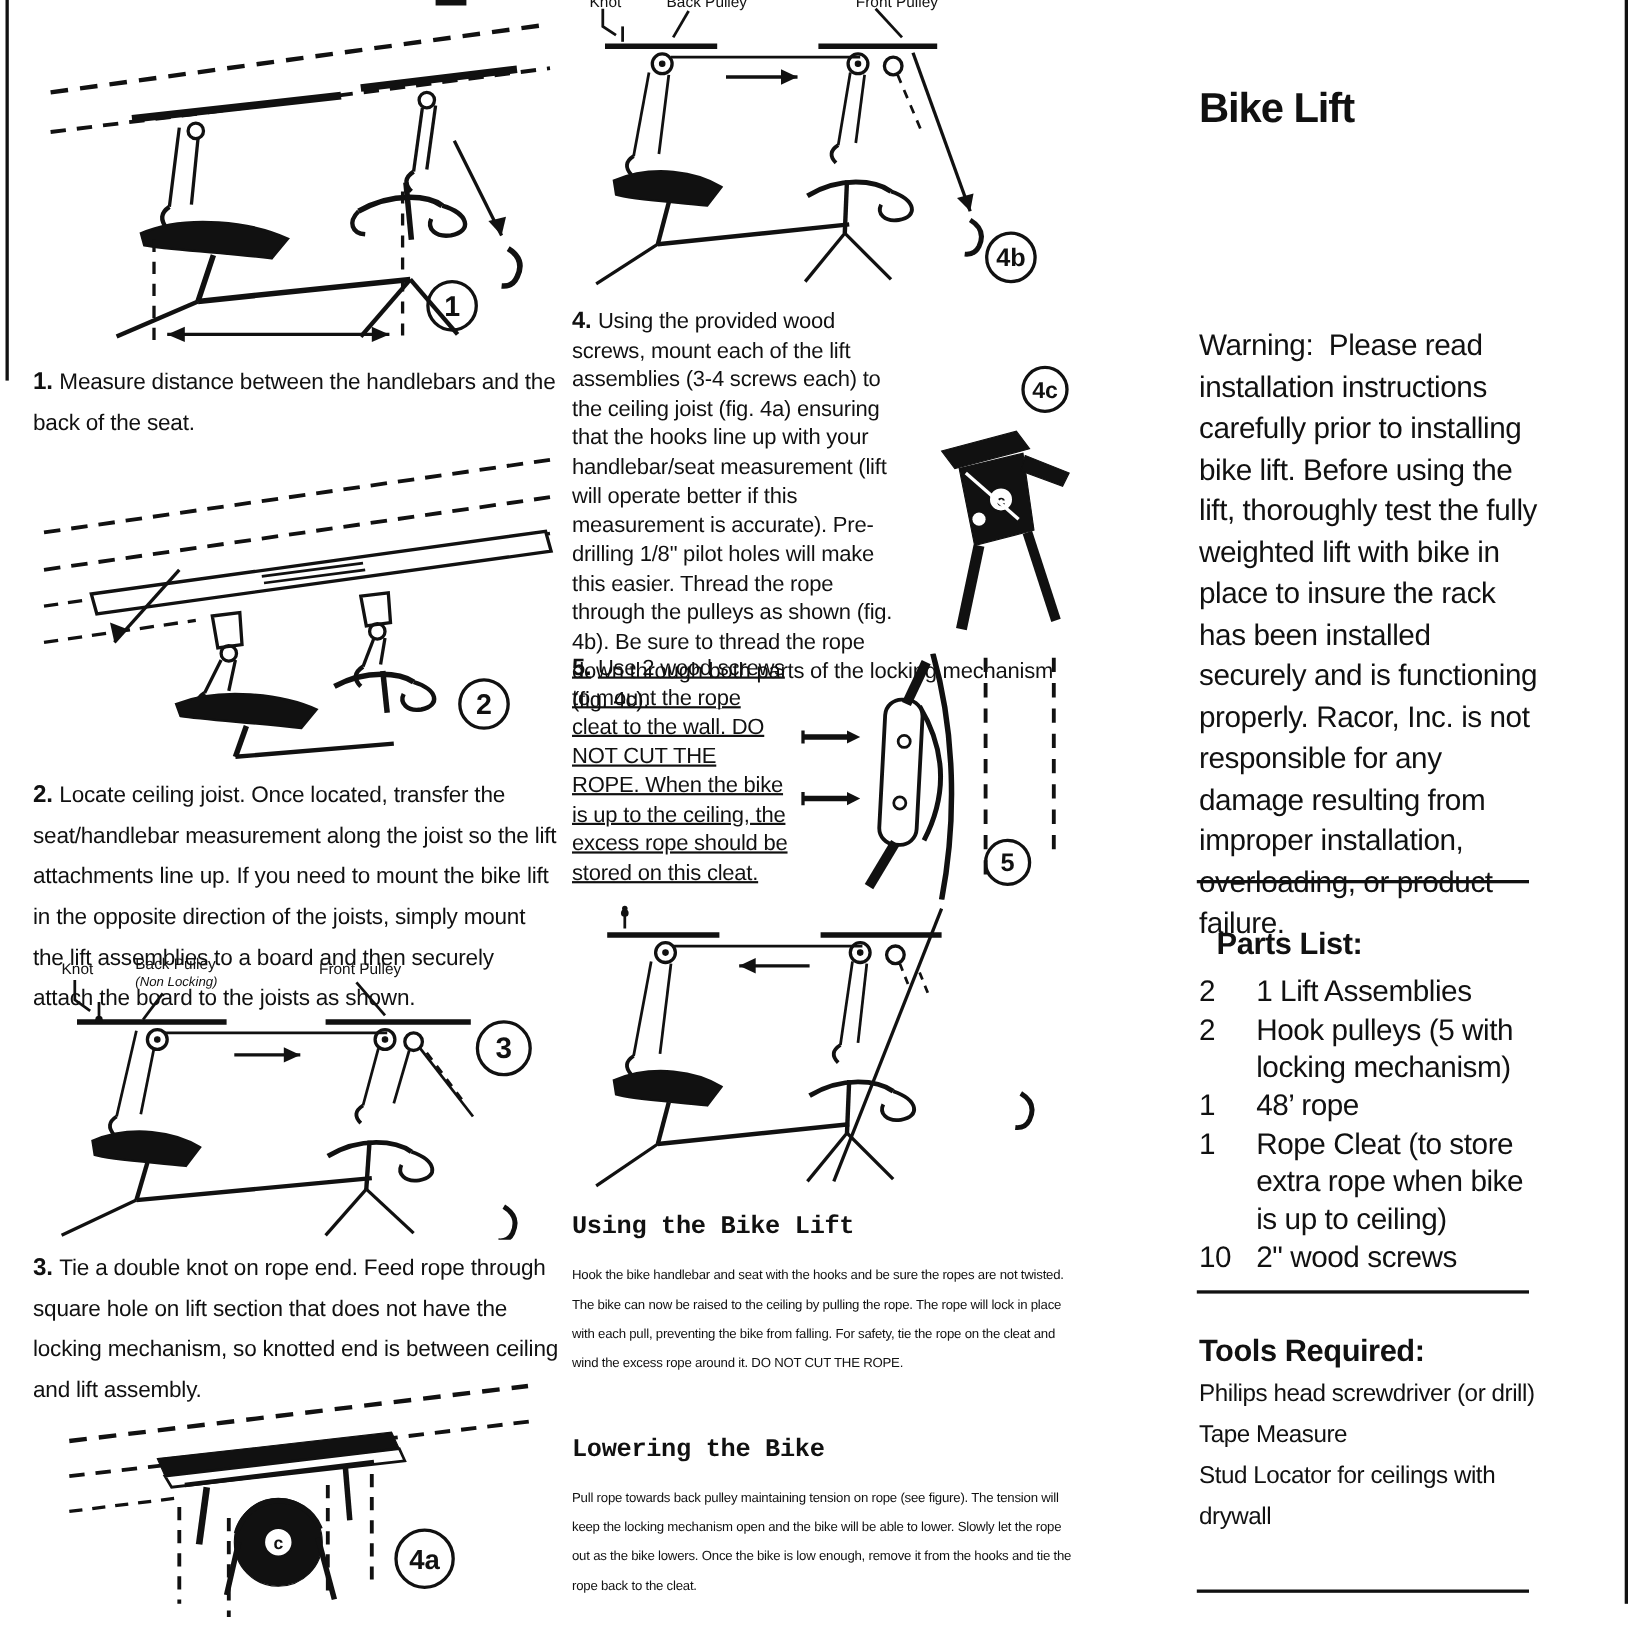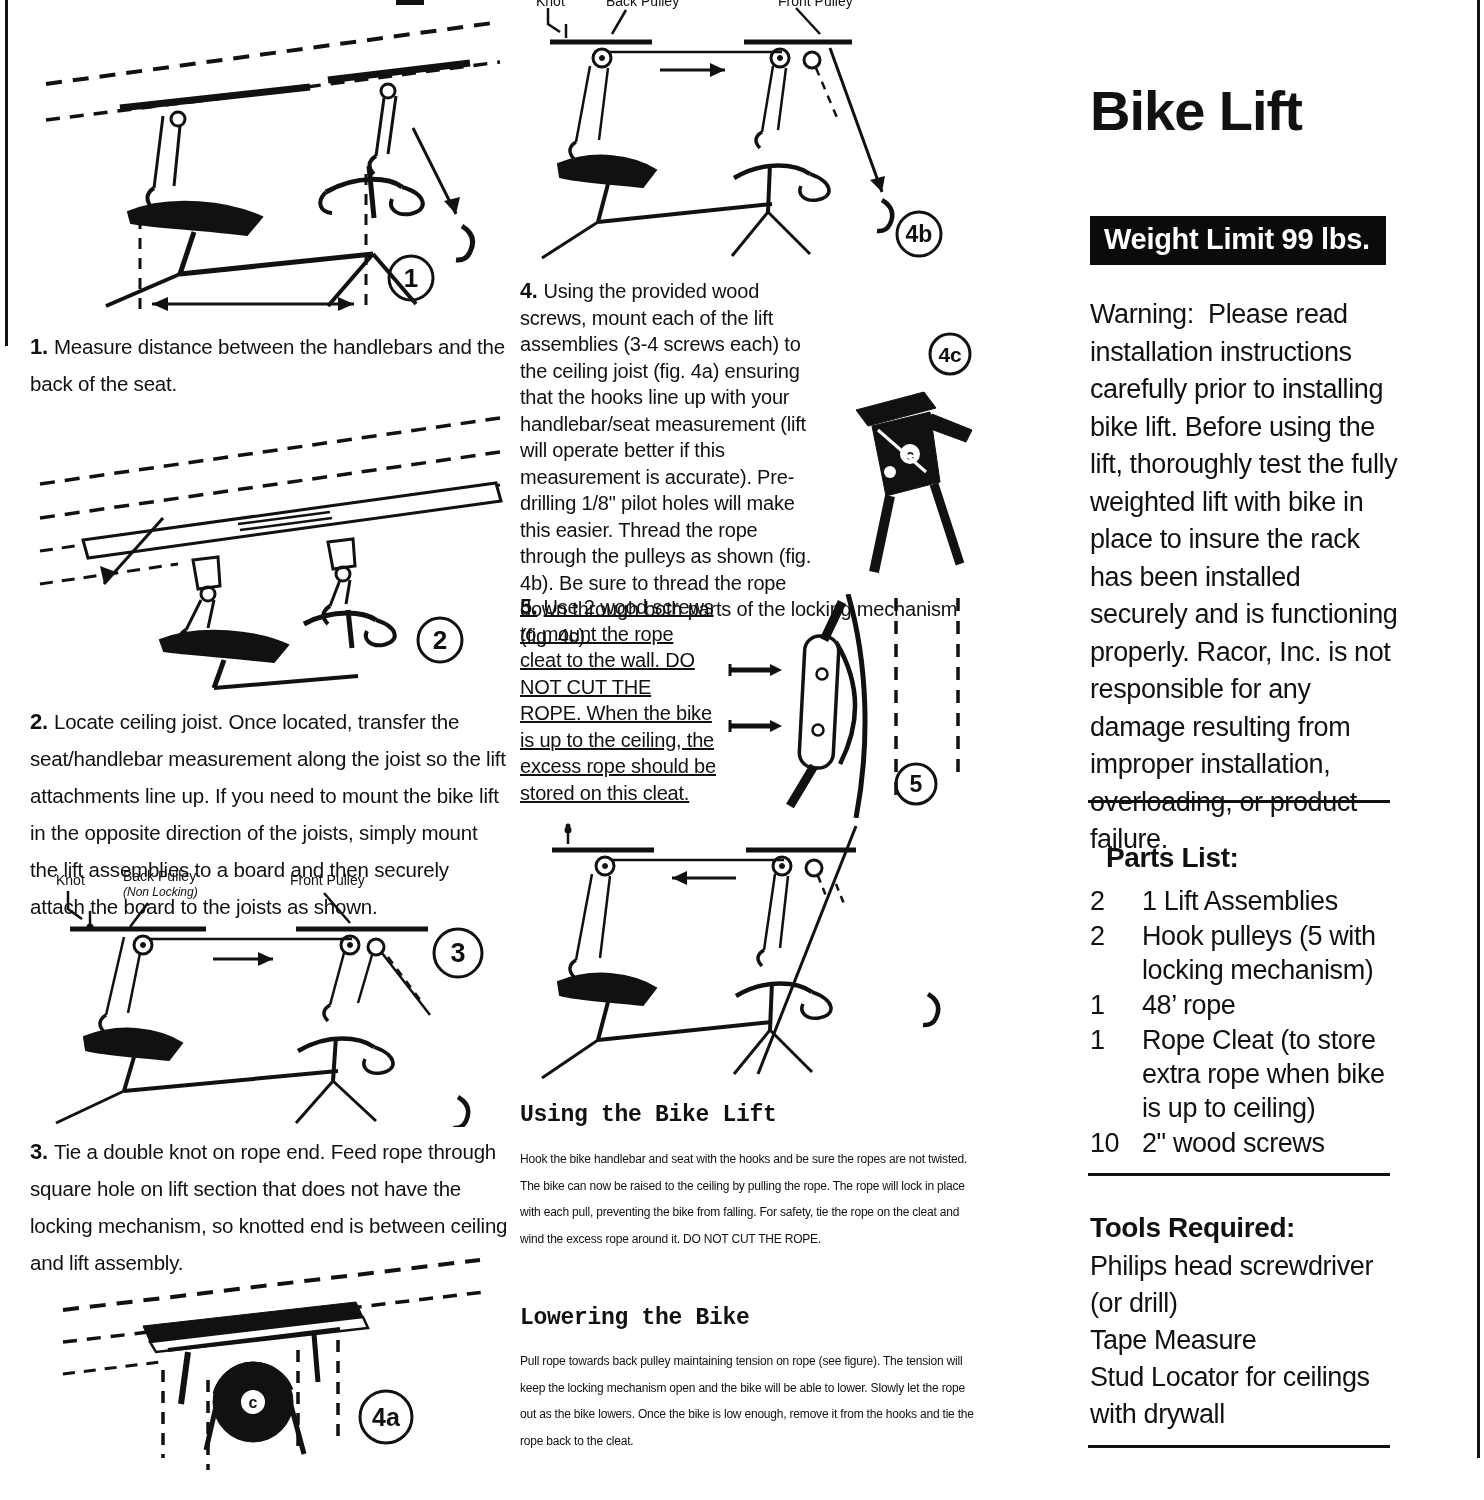--- a/index.html
+++ b/index.html
@@ -16,31 +16,31 @@
   .col-mid{left:520px;top:0;width:462px;height:1500px;}
   .col-right{left:1090px;top:0;width:302px;height:1500px;}
 
   
   .step{font-size:20.5px;line-height:37px;letter-spacing:-0.2px;}
   .step b{font-size:22px;margin-right:6px;}
   .step-mid{font-size:20px;line-height:26.5px;letter-spacing:-0.2px;}
   .step-mid b{font-size:21.5px;margin-right:6px;}
 
   
-  .title{font-size:56px;font-weight:bold;letter-spacing:-1px;}
+  .title{font-size:38px;font-weight:bold;letter-spacing:-1px;}
   .banner{background:#0b0b0b;color:#fff;font-weight:bold;font-size:29px;
           padding:7px 16px 9px 14px;display:inline-block;letter-spacing:-0.3px;white-space:nowrap;}
   .warning{font-size:27px;line-height:37.5px;letter-spacing:-0.4px;width:310px;}
   .hr{height:3px;background:#111;width:302px;}
   .subhead{font-size:28px;font-weight:bold;letter-spacing:-0.4px;}
   .plist{font-size:27px;line-height:34px;letter-spacing:-0.4px;}
   .plist .row{display:flex;margin-bottom:1px;}
   .plist .qty{width:52px;flex:0 0 52px;}
   .plist .desc{flex:1;}
-  .tools{font-size:27px;line-height:37px;letter-spacing:-0.4px;width:310px;}
+  .tools{font-size:22px;line-height:37px;letter-spacing:-0.4px;width:310px;}
 
   .sechead{font-size:23px;font-weight:bold;letter-spacing:-0.3px;font-family:Liberation Mono, monospace;}
   .secbody{font-size:12px;line-height:26.5px;letter-spacing:-0.2px;width:455px;}
 
   .caps{white-space:pre-wrap;}
   svg{display:block;}
   svg text{font-family:"Liberation Sans", sans-serif;}
   .figlbl{font-weight:bold;}
   .fig4c-float{float:right;width:140px;height:250px;margin:54px 0 4px 10px;position:relative;}
   .step5-row{display:flex;text-decoration:underline;}
@@ -343,23 +343,20 @@
     <div class="abs secbody" style="left:0;top:1146px">Hook the bike handlebar and seat with the hooks and be sure the ropes are not twisted. The bike can now be raised to the ceiling by pulling the rope. The rope will lock in place with each pull, preventing the bike from falling. For safety, tie the rope on the cleat and wind the excess rope around it. DO NOT CUT THE ROPE.</div>
 
     <div class="abs sechead" style="left:0;top:1305px">Lowering the Bike</div>
     <div class="abs secbody" style="left:0;top:1348px">Pull rope towards back pulley maintaining tension on rope (see figure). The tension will keep the locking mechanism open and the bike will be able to lower. Slowly let the rope out as the bike lowers. Once the bike is low enough, remove it from the hooks and tie the rope back to the cleat.</div>
   </div>
 
   <div class="abs col-right">
 
     <div class="abs title" style="left:0;top:78px">Bike Lift</div>
 
-    <div class="abs" style="left:0;top:216px">
-      <span class="banner">Weight Limit 99 lbs.</span>
-    </div>
 
     <div class="abs warning caps" style="left:0;top:296px">Warning:  Please read installation instructions carefully prior to installing bike lift. Before using the lift, thoroughly test the fully weighted lift with bike in place to insure the rack has been installed securely and is functioning properly. Racor, Inc. is not responsible for any damage resulting from improper installation, overloading, or product failure.</div>
 
     <div class="abs hr" style="left:-2px;top:800px"></div>
 
     <div class="abs subhead" style="left:16px;top:842px">Parts List:</div>
 
     <div class="abs plist" style="left:0;top:884px;width:312px">
       <div class="row">
         <span class="qty">2</span>

